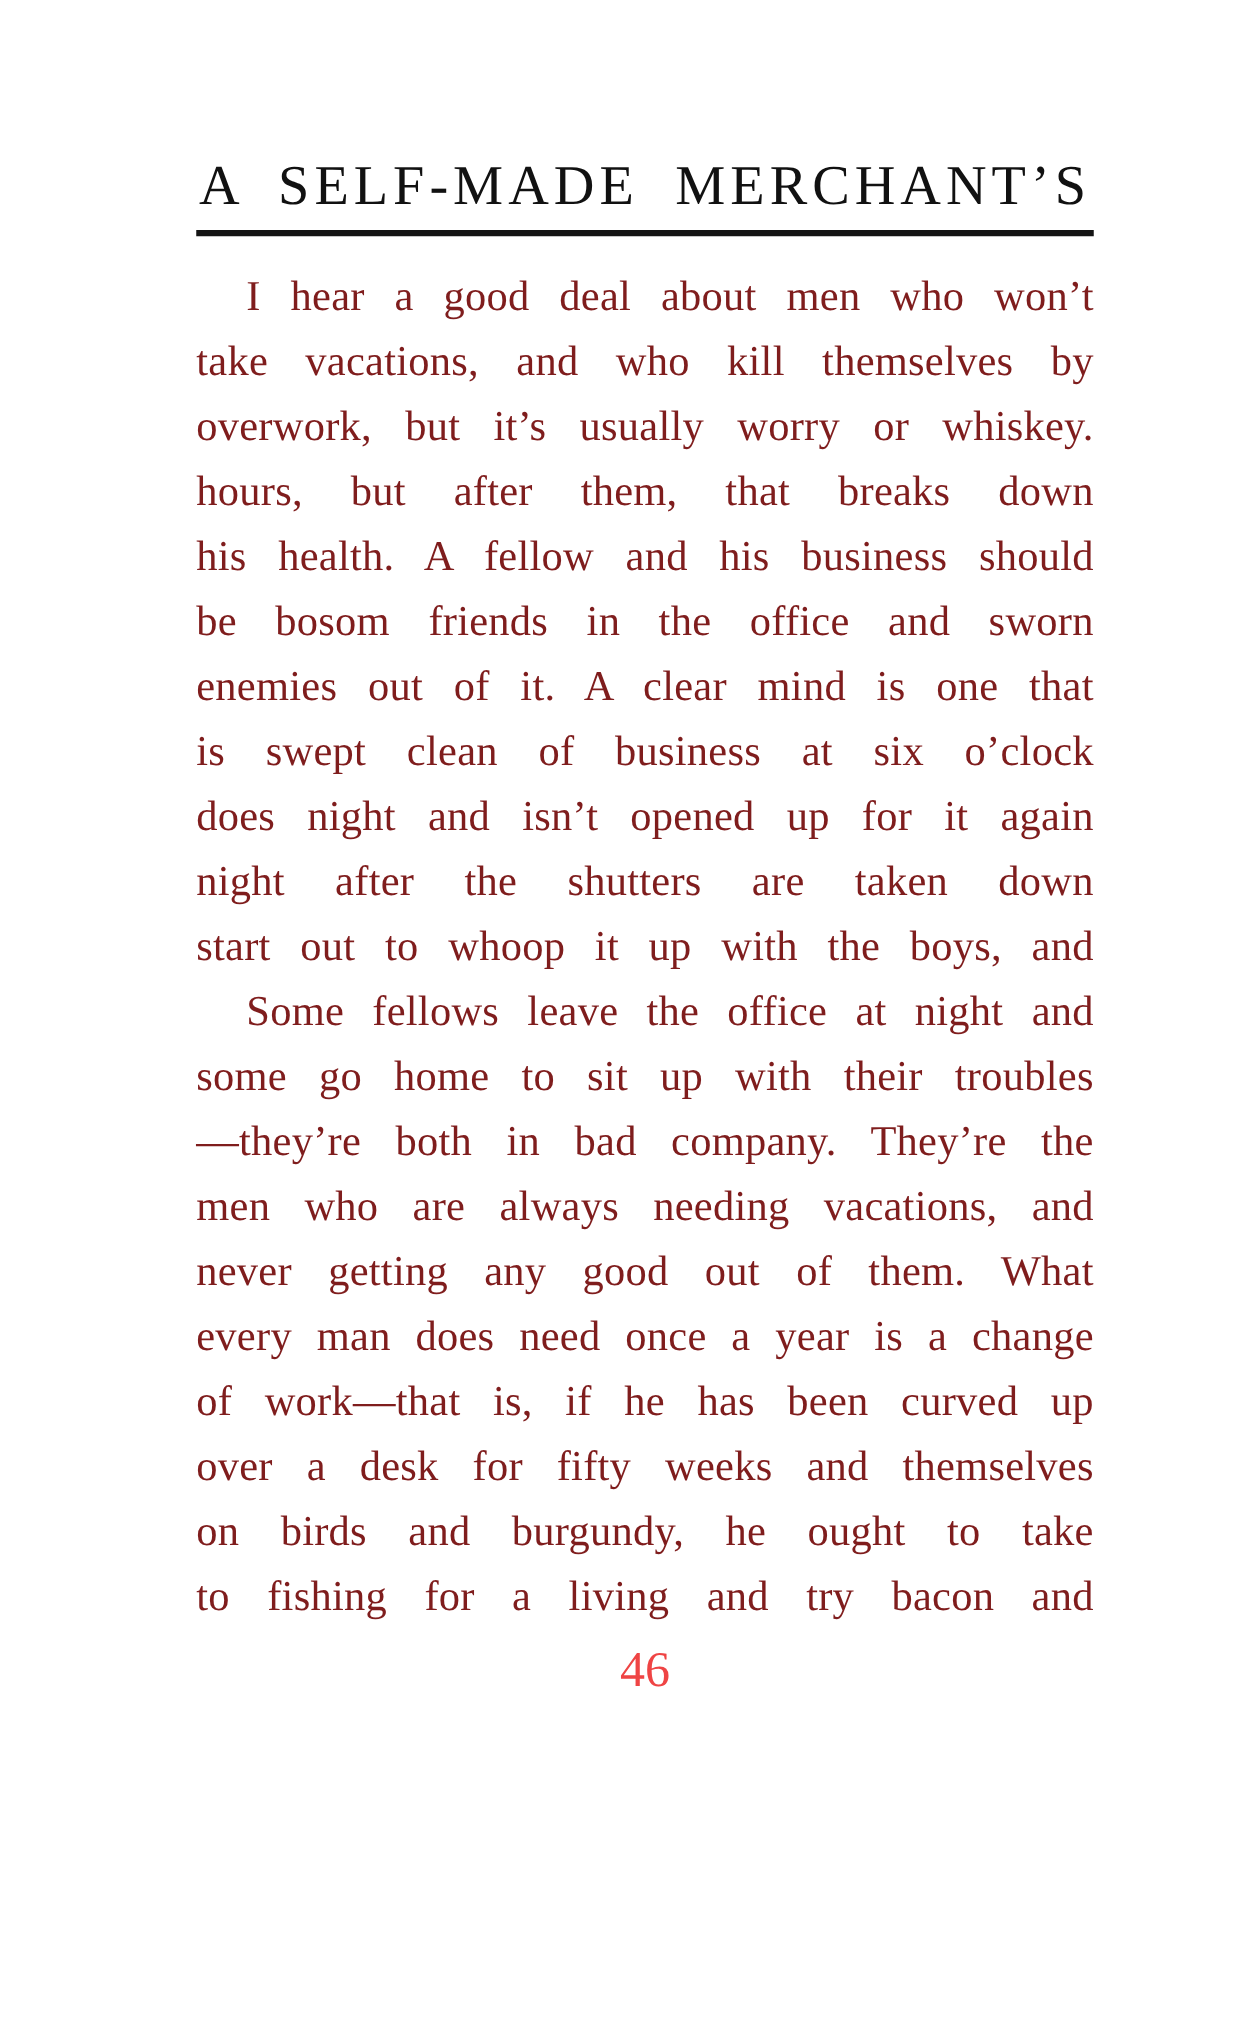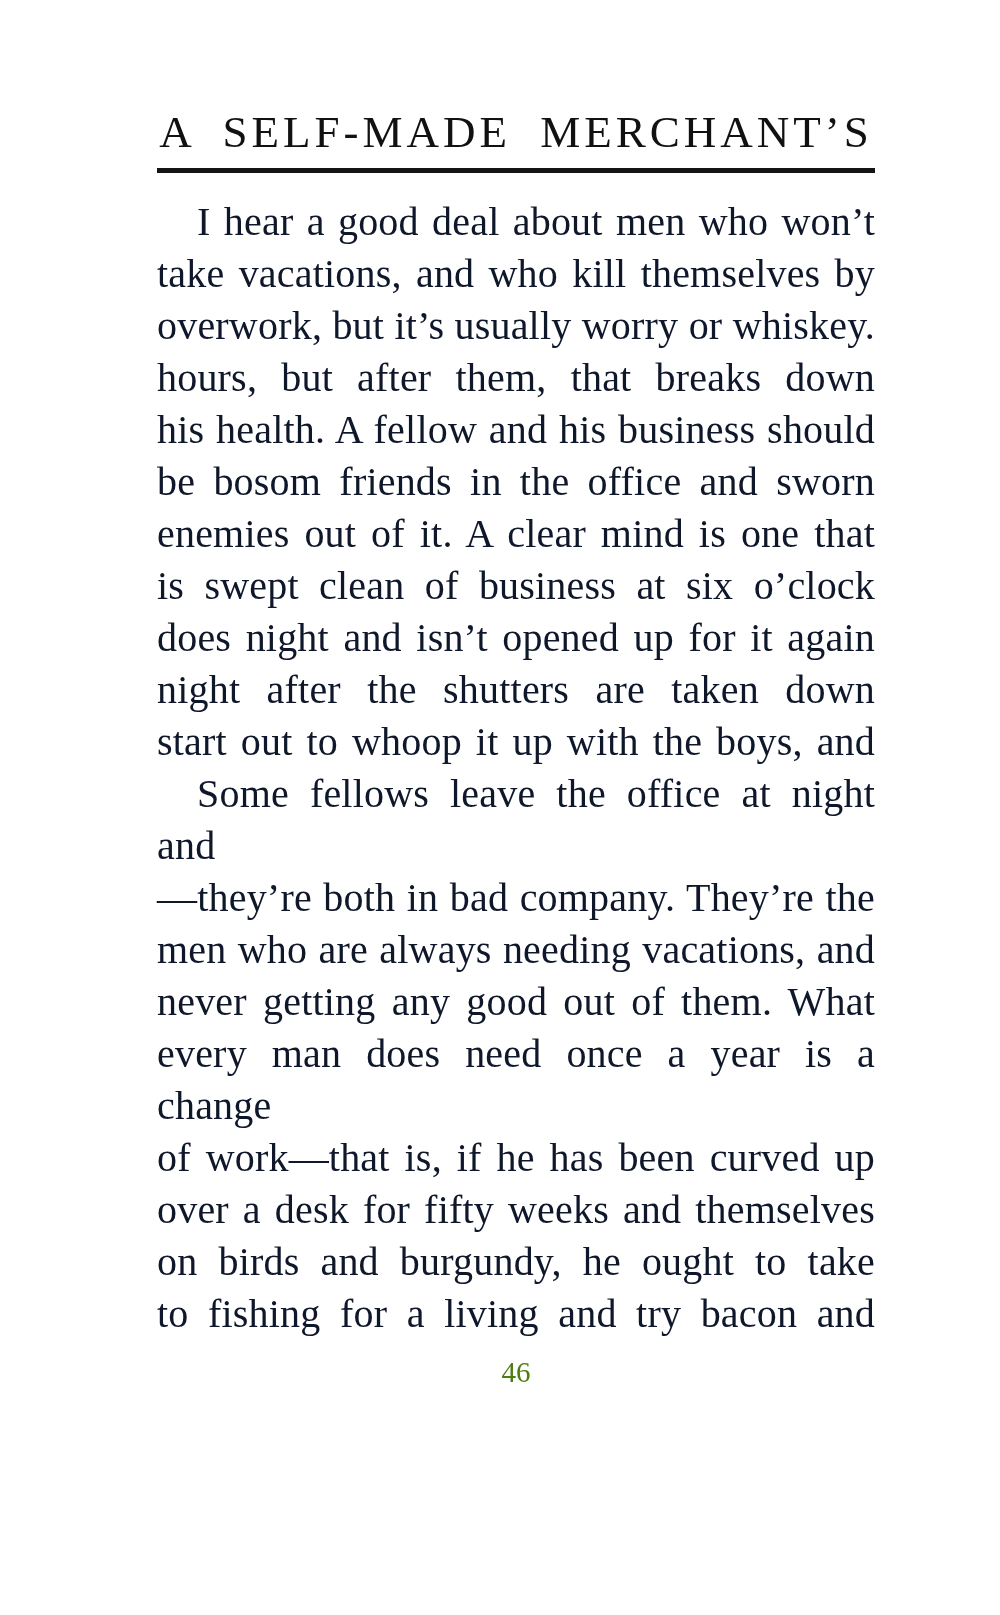--- a/index.html
+++ b/index.html
@@ -12,21 +12,21 @@
     width: 1000px;
     height: 1615px;
     background: #ffffff;
     color: #131313;
     font-family: "Liberation Serif", "DejaVu Serif", serif;
     overflow: hidden;
   }
   .content {
     position: absolute;
     left: 157px;
-    top: 0;
+    top: 16px;
     width: 718px;
   }
   .running-head {
     margin-top: 103px;
     text-align: center;
     font-size: 45px;
     line-height: 58px;
     letter-spacing: 4px;
     word-spacing: 14px;
     white-space: nowrap;
@@ -36,39 +36,39 @@
     margin-top: 7px;
     width: 100%;
     height: 5px;
     background: #141414;
     border: none;
   }
   .body-text {
     margin-top: 23px;
   }
   .line {
-    font-size: 40px;
+    font-size: 34px;
     line-height: 52px;
     letter-spacing: 0.2px;
     text-align: justify;
     text-align-last: justify;
-    color: #0f172a;
+    color: #7f1d1d;
   }
   .line.indent {
     text-indent: 40px;
   }
   .line.para-end {
     text-align-last: left;
   }
   .folio {
     margin-top: 9px;
     text-align: center;
-    font-size: 29px;
+    font-size: 40px;
     line-height: 46px;
-    color: #4d7c0f;
+    color: #ef4444;
   }
 </style>
 </head>
 <body>
 
 <div class="page">
   <div class="content">
 
     <div class="running-head">A SELF-MADE MERCHANT’S</div>
     <div class="head-rule"></div>
@@ -84,20 +84,21 @@
         <div class="line">be bosom friends in the office and sworn</div>
         <div class="line">enemies out of it.  A clear mind is one that</div>
         <div class="line">is swept clean of business at six o’clock</div>
         <div class="line">does night and isn’t opened up for it again</div>
         <div class="line">night after the shutters are taken down</div>
       </div>
 
       <div class="para">
         <div class="line">start out to whoop it up with the boys, and</div>
         <div class="line indent">Some fellows leave the office at night and</div>
+        <div class="line">some go home to sit up with their troubles</div>
         <div class="line">—they’re both in bad company.  They’re the</div>
         <div class="line">men who are always needing vacations, and</div>
         <div class="line">never getting any good out of them.  What</div>
         <div class="line">every man does need once a year is a change</div>
         <div class="line">of work—that is, if he has been curved up</div>
         <div class="line">over a desk for fifty weeks and themselves</div>
         <div class="line">on birds and burgundy, he ought to take</div>
         <div class="line">to fishing for a living and try bacon and</div>
       </div>
 

